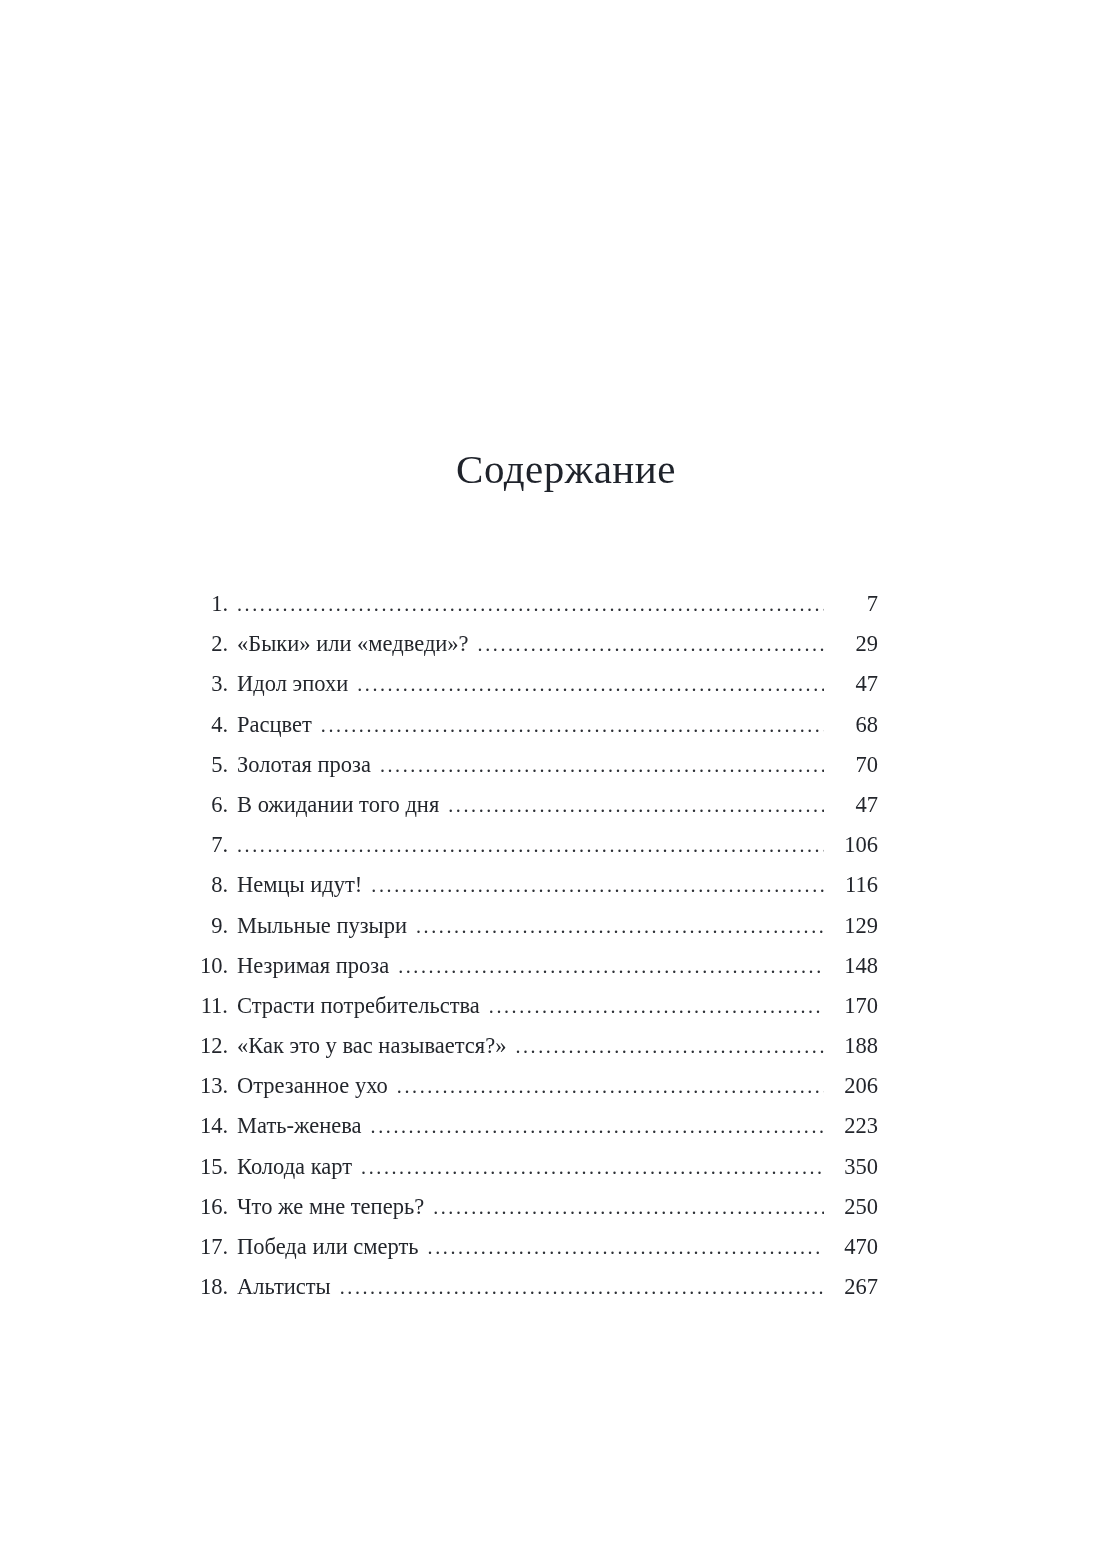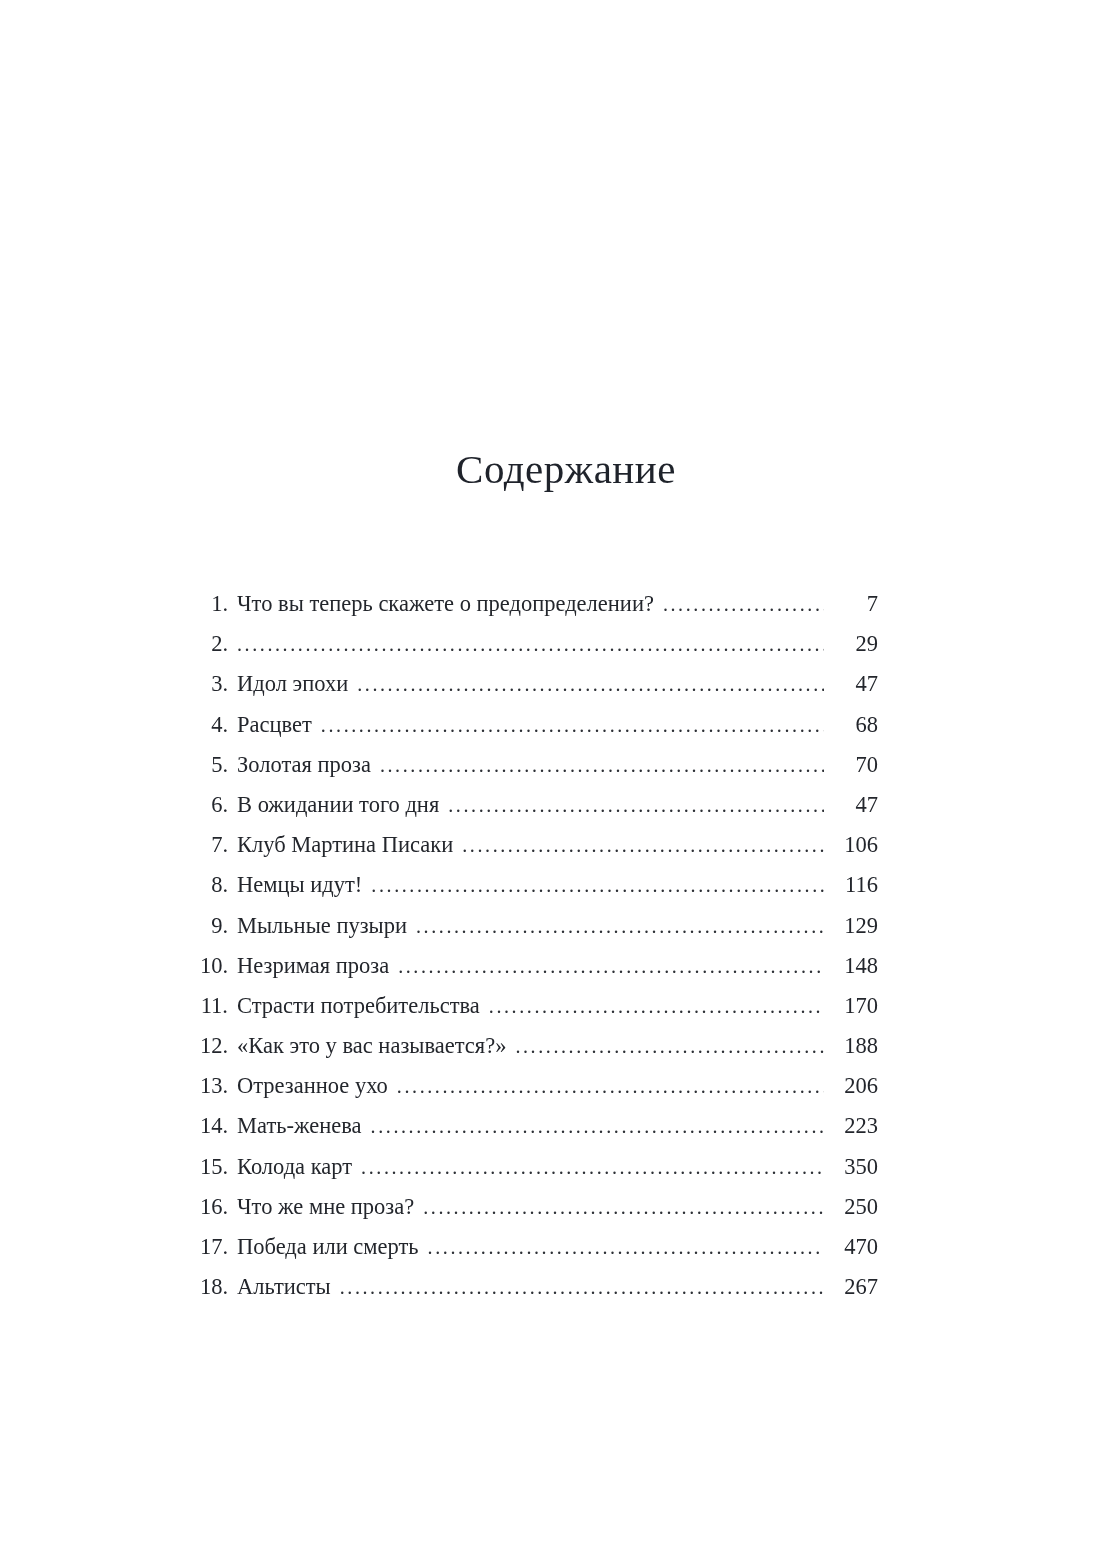--- a/index.html
+++ b/index.html
@@ -65,27 +65,27 @@
   }
 </style>
 </head>
 <body>
 
 <div class="page">
   <h1 class="title">Содержание</h1>
   <div class="toc" id="toc">
   <div class="row">
     <span class="num">1.</span>
-    <span class="label">Что вы теперь скажете о предопределении?</span>
     <span class="leader">........................................................................................................................................................................................................</span>
     <span class="pg">7</span>
   </div>
 
   <div class="row">
     <span class="num">2.</span>
+    <span class="label">«Быки» или «медведи»?</span>
     <span class="leader">........................................................................................................................................................................................................</span>
     <span class="pg">29</span>
   </div>
 
   <div class="row">
     <span class="num">3.</span>
     <span class="label">Идол эпохи</span>
     <span class="leader">........................................................................................................................................................................................................</span>
     <span class="pg">47</span>
   </div>
@@ -106,21 +106,20 @@
 
   <div class="row">
     <span class="num">6.</span>
     <span class="label">В ожидании того дня</span>
     <span class="leader">........................................................................................................................................................................................................</span>
     <span class="pg">47</span>
   </div>
 
   <div class="row">
     <span class="num">7.</span>
-    <span class="label">Клуб Мартина Писаки</span>
     <span class="leader">........................................................................................................................................................................................................</span>
     <span class="pg">106</span>
   </div>
 
   <div class="row">
     <span class="num">8.</span>
     <span class="label">Немцы идут!</span>
     <span class="leader">........................................................................................................................................................................................................</span>
     <span class="pg">116</span>
   </div>
@@ -169,21 +168,21 @@
 
   <div class="row">
     <span class="num">15.</span>
     <span class="label">Колода карт</span>
     <span class="leader">........................................................................................................................................................................................................</span>
     <span class="pg">350</span>
   </div>
 
   <div class="row">
     <span class="num">16.</span>
-    <span class="label">Что же мне проза?</span>
+    <span class="label">Что же мне теперь?</span>
     <span class="leader">........................................................................................................................................................................................................</span>
     <span class="pg">250</span>
   </div>
 
   <div class="row">
     <span class="num">17.</span>
     <span class="label">Победа или смерть</span>
     <span class="leader">........................................................................................................................................................................................................</span>
     <span class="pg">470</span>
   </div>

